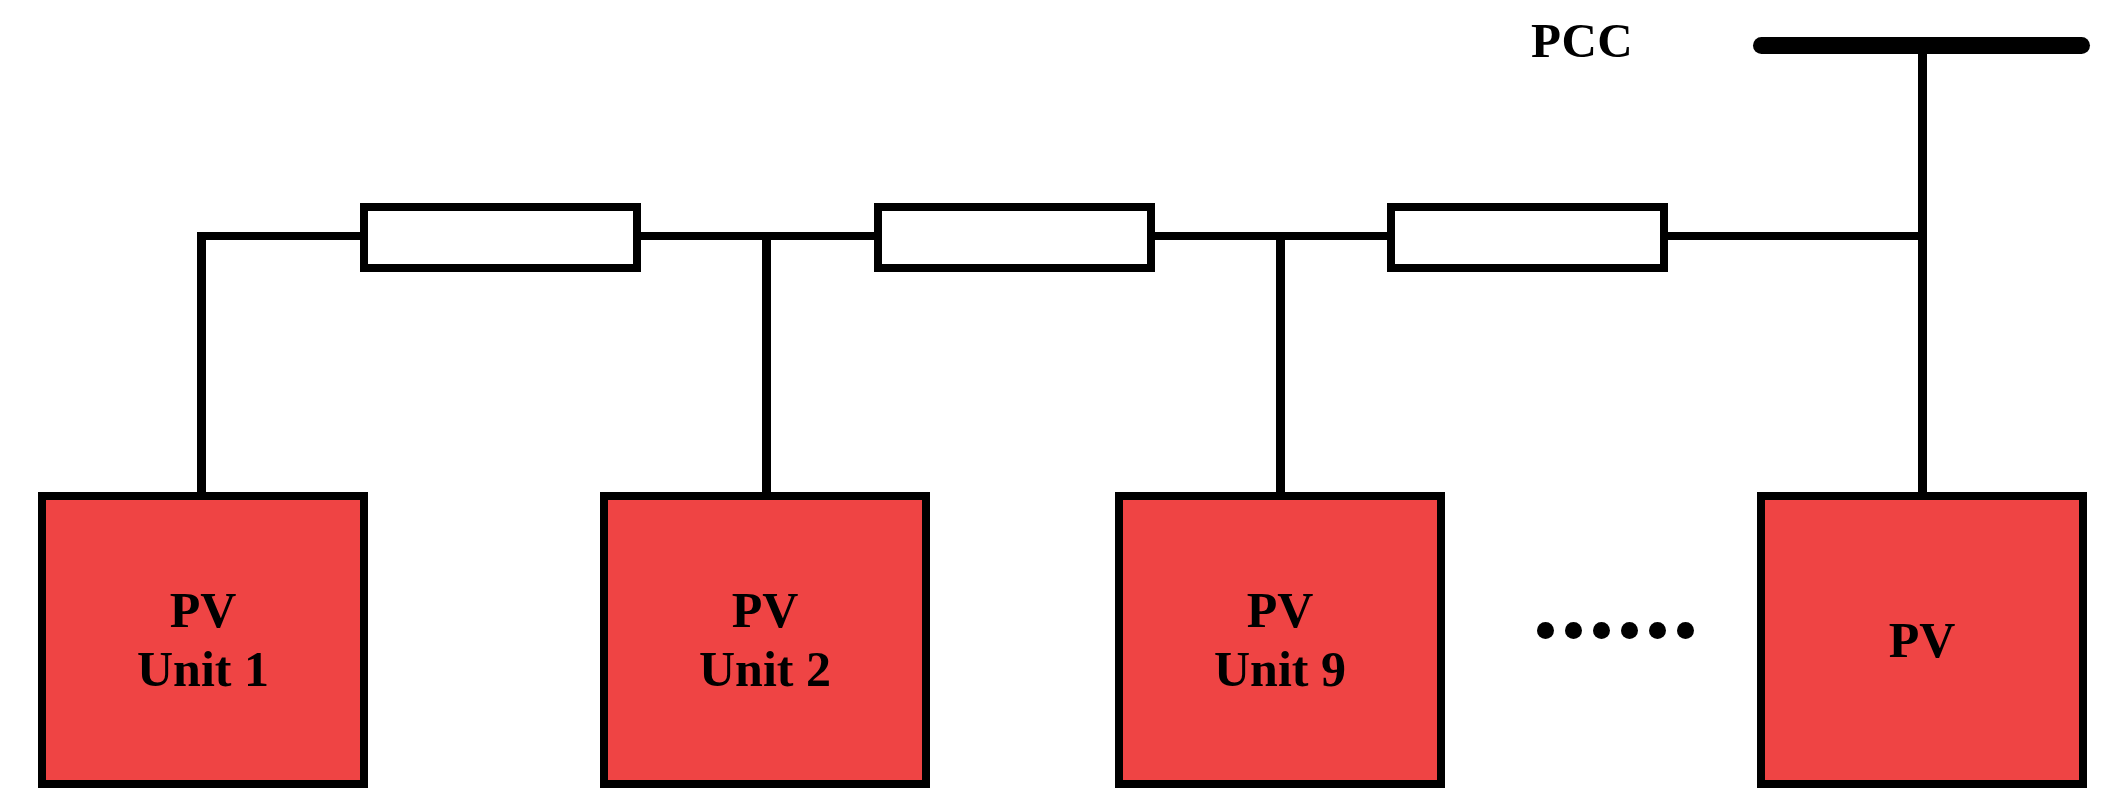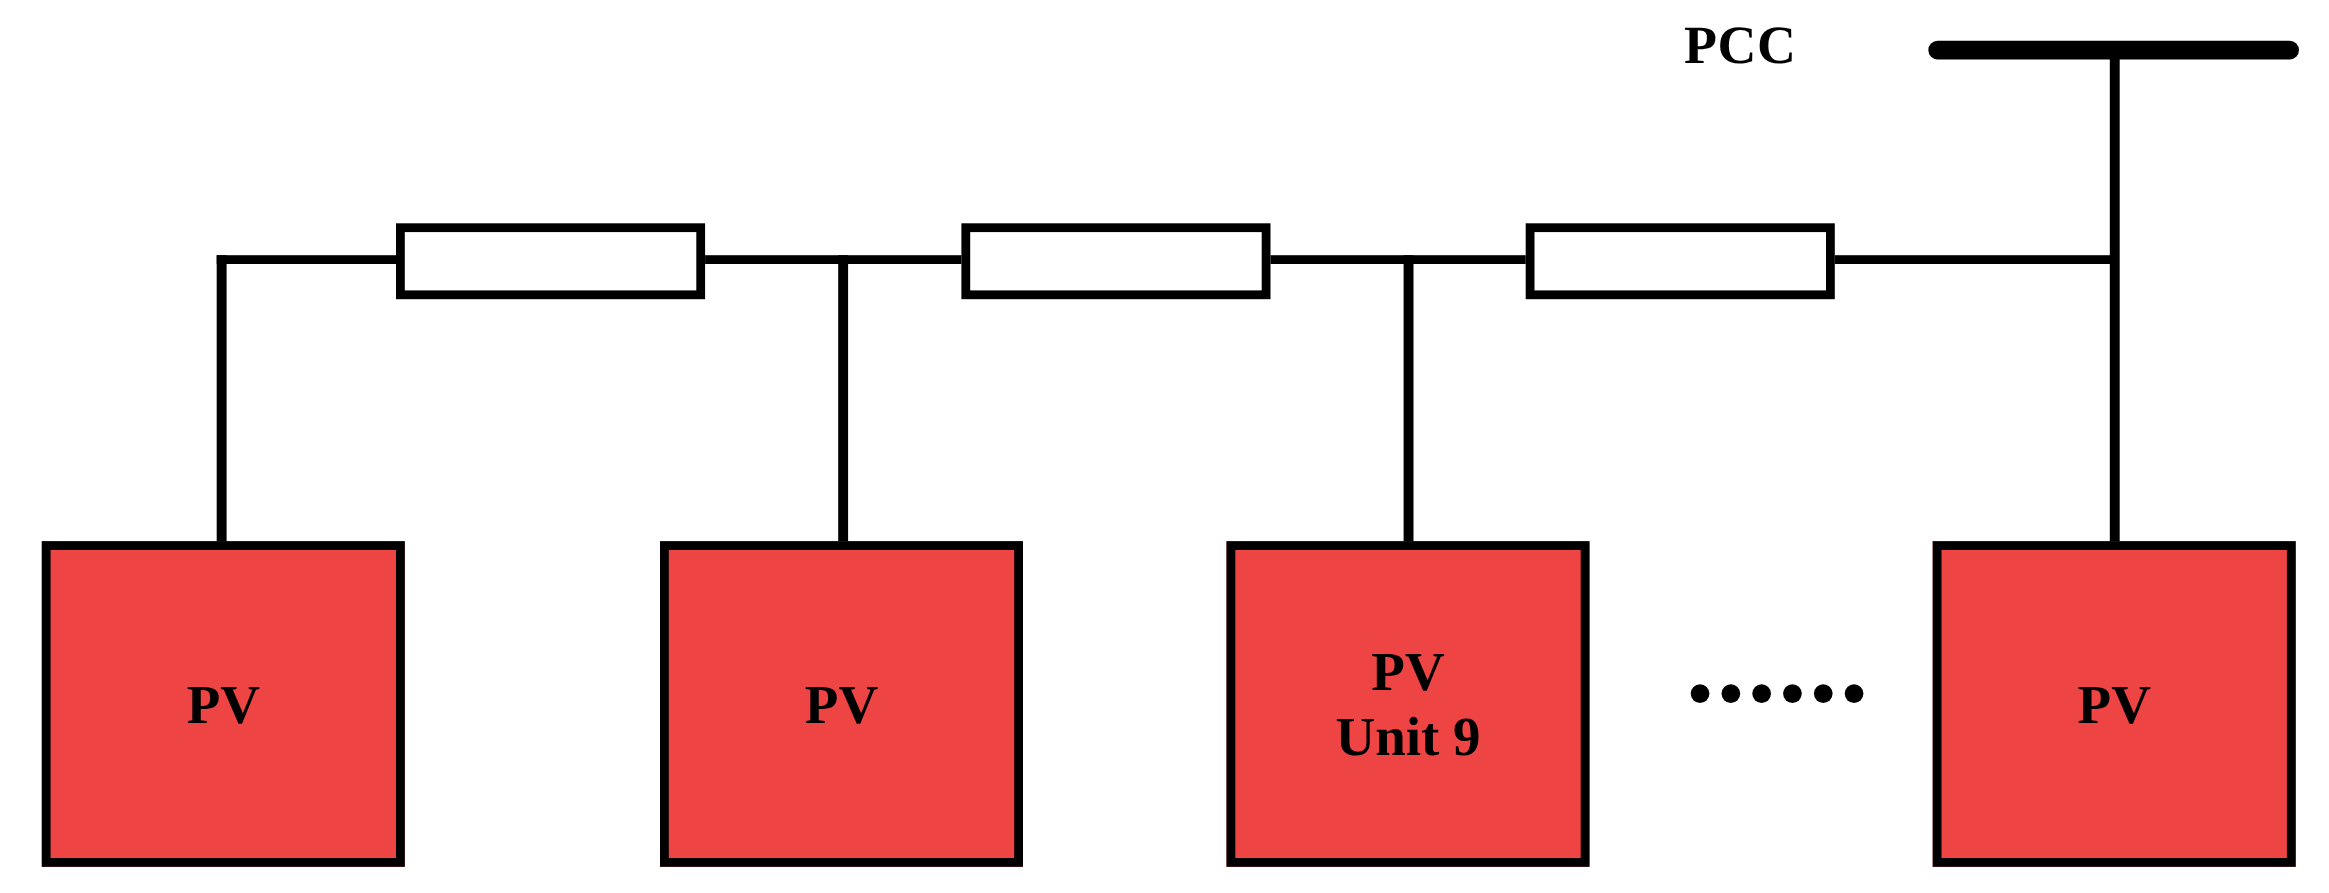--- a/index.html
+++ b/index.html
@@ -107,24 +107,26 @@
   <div class="impedance-box" style="left:1387px; top:203px; width:281px; height:69px;"></div>
 
   <div class="wire-v" style="left:197px; top:232px; width:9px; height:264px;"></div>
 
   <div class="wire-v" style="left:762px; top:232px; width:9px; height:264px;"></div>
 
   <div class="wire-v" style="left:1276px; top:232px; width:9px; height:264px;"></div>
 
   <div class="pv-box" style="left:38px; top:492px; width:330px; height:296px;">
     <div class="pv-line">PV</div>
+    <div class="pv-line">Unit 1</div>
   </div>
 
   <div class="pv-box" style="left:600px; top:492px; width:330px; height:296px;">
     <div class="pv-line">PV</div>
+    <div class="pv-line">Unit 2</div>
   </div>
 
   <div class="pv-box" style="left:1115px; top:492px; width:330px; height:296px;">
     <div class="pv-line">PV</div>
     <div class="pv-line">Unit 9</div>
   </div>
 
   <div class="pv-box" style="left:1757px; top:492px; width:330px; height:296px;">
     <div class="pv-line">PV</div>
   </div>

